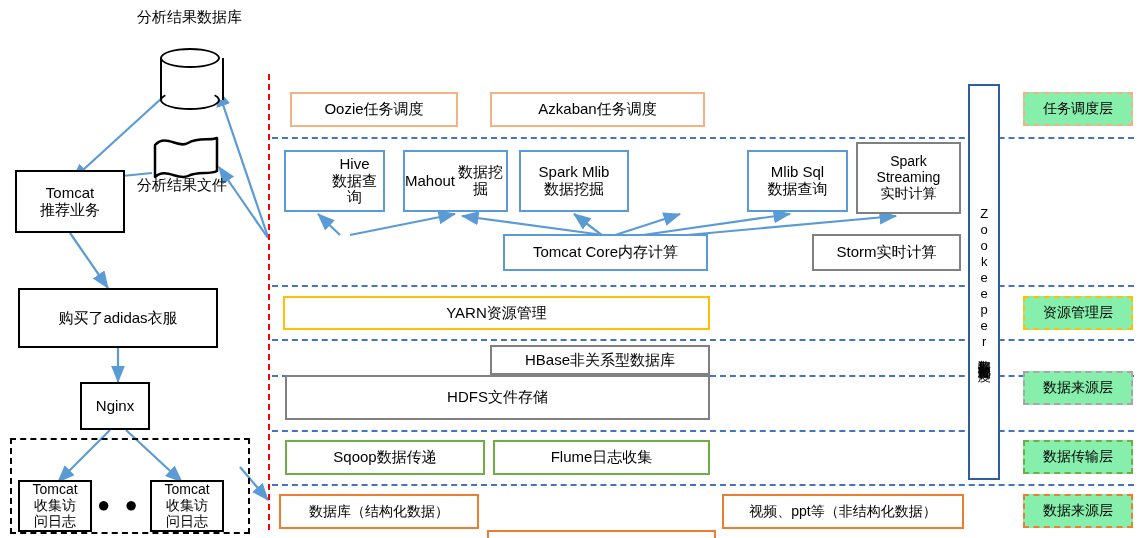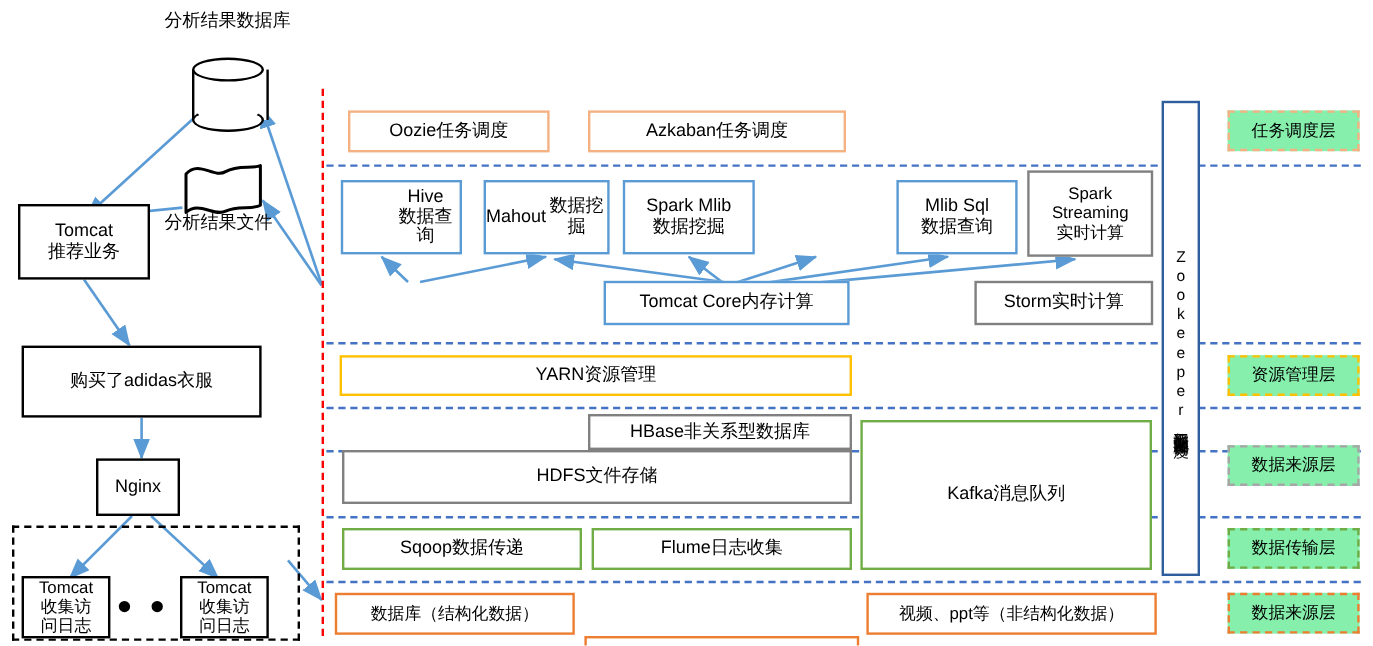--- a/index.html
+++ b/index.html
@@ -204,23 +204,20 @@
   <div class="abs box yl" style="left:283px;top:296px;width:427px;height:34px;">
     <span>YARN资源管理</span>
   </div>
 
   <div class="abs box gy" style="left:490px;top:345px;width:220px;height:30px;">
     <span>HBase非关系型数据库</span>
   </div>
   <div class="abs box gy" style="left:285px;top:375px;width:425px;height:45px;">
     <span>HDFS文件存储</span>
   </div>
-  <div class="abs box gr" style="left:717px;top:350px;width:243px;height:125px;">
-    <span>Kafka消息队列</span>
-  </div>
   <div class="abs chip dgy" style="left:1023px;top:371px;width:110px;height:34px;">
     <span>数据来源层</span>
   </div>
 
   <div class="abs box gr" style="left:285px;top:440px;width:200px;height:35px;">
     <span>Sqoop数据传递</span>
   </div>
   <div class="abs box gr" style="left:493px;top:440px;width:217px;height:35px;">
     <span>Flume日志收集</span>
   </div>

